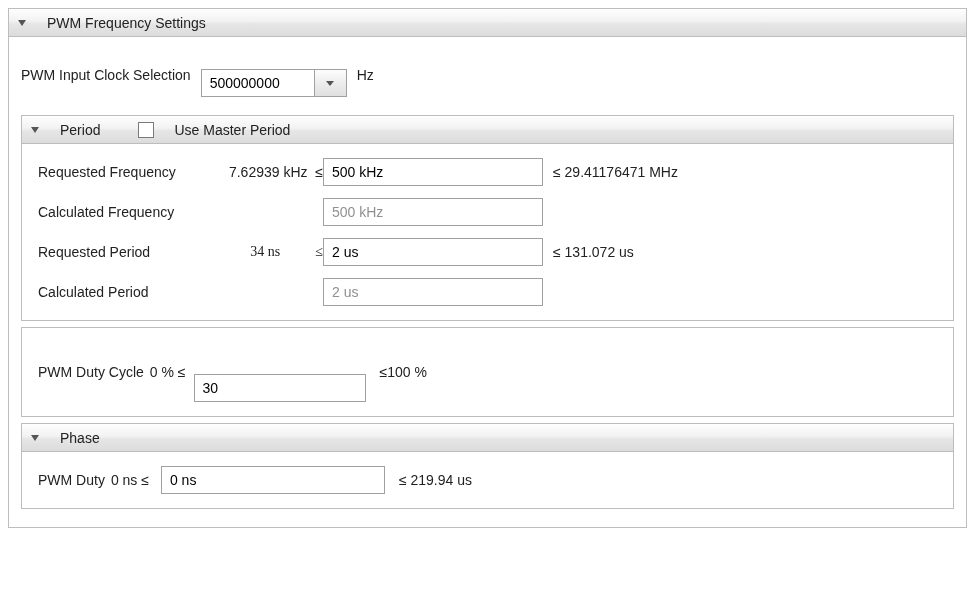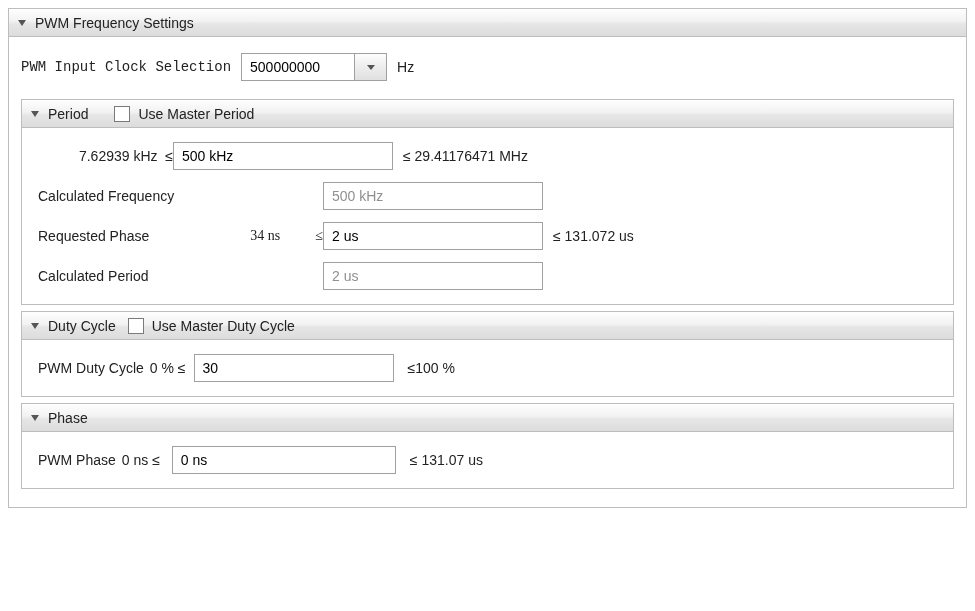--- a/index.html
+++ b/index.html
@@ -19,21 +19,21 @@
   .panel.outer {
     margin: 0;
   }
   .panel-header {
     display: flex;
     align-items: center;
     height: 28px;
     padding: 0 8px;
     background: linear-gradient(to bottom, #fefefe 0%, #f2f2f2 45%, #e6e6e6 55%, #dcdcdc 100%);
     border-bottom: 1px solid #bdbdbd;
-    gap: 8px;
+    gap: 20px;
   }
   .caret {
     display: inline-flex;
     width: 10px;
     height: 10px;
     align-items: center;
     justify-content: center;
   }
   .caret svg { display:block; }
   .hdr-label { font-weight: 400; }
@@ -71,20 +71,21 @@
   }
   .text-input.ro {
     color: #909090;
     background: #fff;
   }
   .combo-wrap {
     display: inline-flex;
     border: 1px solid #a0a0a0;
     height: 28px;
     background: #7f1d1d;
+    margin-top: 16px;
   }
   .combo-input {
     border: none;
     outline: none;
     font: inherit;
     padding: 0 8px;
     width: 112px;
     background: #fff;
   }
   .combo-btn {
@@ -107,21 +108,21 @@
     <span class="caret">
       <svg width="8" height="6" viewBox="0 0 8 6">
           <polygon points="0,0 8,0 4,6" fill="#555"></polygon>
         </svg>
     </span>
     <span class="hdr-label">PWM Frequency Settings</span>
   </div>
   <div class="panel-body outer">
 
     <div class="row" style="margin-bottom:18px;">
-      <span style="margin-right:10px;font-family:Liberation Mono, monospace;">PWM Input Clock Selection</span>
+      <span style="margin-right:10px;">PWM Input Clock Selection</span>
       <span class="combo-wrap">
         <input class="combo-input" value="500000000" style="">
         <span class="combo-btn">
           <svg width="8" height="5" viewBox="0 0 8 5">
               <polygon points="0,0 8,0 4,5" fill="#555"></polygon>
             </svg>
         </span>
       </span>
       <span class="unit">Hz</span>
     </div>
@@ -135,82 +136,73 @@
                 <polygon points="0,0 8,0 4,6" fill="#555"></polygon>
               </svg>
           </span>
           <span class="hdr-label">Period</span>
           <span class="checkbox"></span>
           <span>Use Master Period</span>
         </div>
         <div class="panel-body">
 
           <div class="row">
+            <span class="label-col">Requested Frequency</span>
             <span class="min-col" style="white-space:pre;">7.62939 kHz  ≤</span>
             <span class="input-col"><input class="text-input" value="500 kHz" style=""></span>
             <span class="max-col">≤  29.41176471 MHz</span>
           </div>
 
           <div class="row">
             <span class="label-col">Calculated Frequency</span>
             <span class="min-col"></span>
             <span class="input-col"><input class="text-input ro" readonly="" value="500 kHz" style=""></span>
           </div>
 
           <div class="row">
-            <span class="label-col">Requested Phase</span>
+            <span class="label-col">Requested Period</span>
             <span class="min-col" style="white-space:pre;font-family:Liberation Serif, serif;">34 ns          ≤</span>
             <span class="input-col"><input class="text-input" value="2 us" style=""></span>
             <span class="max-col">≤  131.072 us</span>
           </div>
 
           <div class="row">
             <span class="label-col">Calculated Period</span>
             <span class="min-col"></span>
             <span class="input-col"><input class="text-input ro" readonly="" value="2 us" style=""></span>
           </div>
 
         </div>
       </div>
 
       <div class="panel">
-        <div class="panel-header">
-          <span class="caret">
-            <svg width="8" height="6" viewBox="0 0 8 6">
-                <polygon points="0,0 8,0 4,6" fill="#555"></polygon>
-              </svg>
-          </span>
-          <span class="hdr-label">Duty Cycle</span>
-          <span class="checkbox" style="margin-left:4px;"></span>
-          <span>Use Master Duty Cycle</span>
-        </div>
         <div class="panel-body">
           <div class="row">
             <span style="margin-right:6px;">PWM Duty Cycle</span>
             <span style="margin-right:8px;">0 %  ≤</span>
-            <input class="text-input" style="width: 200px;" value="30">
+            <input class="text-input" style="width: 172px; margin-top: 32px;" value="30">
             <span style="margin-left:14px;">≤100 %</span>
           </div>
         </div>
       </div>
 
       <div class="panel">
         <div class="panel-header">
           <span class="caret">
             <svg width="8" height="6" viewBox="0 0 8 6">
                 <polygon points="0,0 8,0 4,6" fill="#555"></polygon>
               </svg>
           </span>
           <span class="hdr-label">Phase</span>
         </div>
         <div class="panel-body">
           <div class="row">
-            <span style="margin-right:6px;">PWM Phase</span>
+            <span style="margin-right:6px;">PWM Duty</span>
             <span style="margin-right:12px;">0 ns  ≤</span>
             <input class="text-input" style="width: 224px;" value="0 ns">
-            <span style="margin-left:14px;">≤  131.07 us</span>
+            <span style="margin-left:14px;">≤  219.94 us</span>
           </div>
         </div>
       </div>
 
     </div>
   </div>
 </div>
 
 </body></html>

